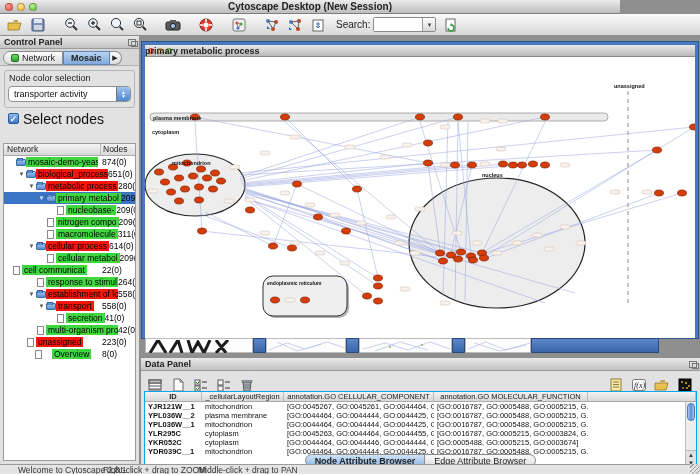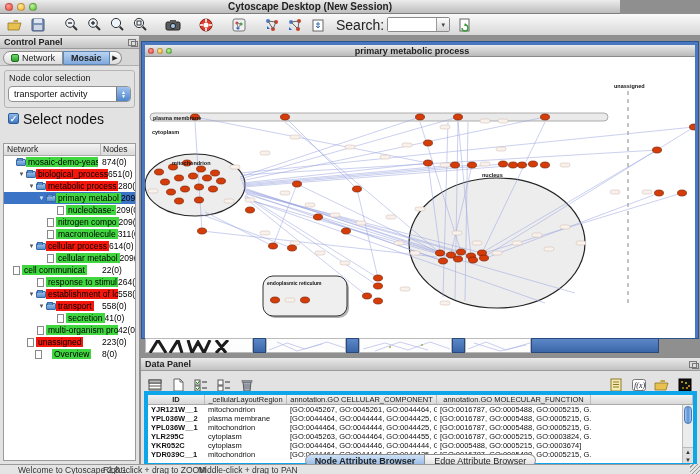--- a/index.html
+++ b/index.html
@@ -17,21 +17,21 @@
   .l-grn{background:radial-gradient(circle at 35% 30%,#c5f2a2,#53c22b);}
   .apptitle { position:absolute; left:0; right:0; text-align:center; font-size:10px; font-weight:bold; color:#222; }
 
   
   .toolbar { position:absolute; left:0; top:14px; width:700px; height:22px;
     background:linear-gradient(#fafafa,#d8d8d8); border-bottom:1px solid #8d8d8d;
     display:flex; align-items:center; padding-left:4px; }
   .tbtn { width:22px; height:19px; display:flex; align-items:center; justify-content:center; margin-right:1px; }
   .tbtn svg { display:block; }
   .tgap { width:10px; }
-  .tb-label { font-size:14px; color:#222; margin:0 3px 0 6px; }
+  .tb-label { font-size:10px; color:#222; margin:0 3px 0 6px; }
   .searchbox { display:flex; align-items:center; height:15px; border:1px solid #8a8a8a; background:#fff; border-radius:2px; }
   .searchbox input { width:48px; height:13px; border:0; outline:none; font-size:9px; padding:0 2px; }
   .combo-btn { width:13px; height:13px; background:linear-gradient(#fdfdfd,#d7d7d7); border-left:1px solid #9a9a9a;
     font-size:7px; color:#444; display:flex; align-items:center; justify-content:center; }
 
   
   .cpanel { position:absolute; left:0; top:36px; width:140px; height:428px; background:#e2e2e2; border-right:1px solid #8d8d8d; }
   .phdr { height:13px; background:linear-gradient(#e9e9e9,#c2c2c2); border-bottom:1px solid #9a9a9a;
     font-size:9px; font-weight:bold; color:#222; display:flex; align-items:center; padding:0 4px; position:relative;}
   .float-ic { position:absolute; right:3px; top:3px; width:8px; height:7px; border:1px solid #777; background:#ddd; }
@@ -72,32 +72,32 @@
   .trow.sel .tval{ color:#000; }
 
   
   .mdi { position:absolute; left:141px; top:36px; width:559px; height:321px; background:#8f8f8f; }
   .netwin { position:absolute; left:1px; top:6px; width:556px; height:296px;
     border:3px solid #4a78c0; outline:1px solid #2c5590; background:#fff; }
   .ntitle { height:12px; background:linear-gradient(#e9e9e9,#b9b9b9); border-bottom:1px solid #8a8a8a; position:relative;
     display:flex; align-items:center;}
   .ntitle .lights{ margin-left:3px; gap:3px;}
   .ntitle .light{ width:6px; height:6px; }
-  .ntitle .t { position:absolute; left:0; right:16px; text-align:center; font-size:9px; font-weight:bold; color:#222;}
+  .ntitle .t { position:absolute; left:0; right:16px; font-size:9px; font-weight:bold; color:#222;}
   #canvas { display:block; background:#fff; }
   .fragstrip { position:absolute; left:0; top:302px; width:559px; height:15px; }
   .frag { position:absolute; top:0; height:15px; }
   .f-white { background:#fdfdfd; border:1px solid #bbb; }
   .f-blue { background:linear-gradient(#5c88c8,#3a66a8); border:1px solid #28497e;}
 
   
   .dpanel { position:absolute; left:141px; top:357px; width:559px; height:107px; background:#e2e2e2; border-top:1px solid #8d8d8d;}
   .dtoolbar { height:28px; display:flex; align-items:center; padding:0 3px; }
   .dspacer { flex:1; }
-  .dtable { position:absolute; left:3px; top:33px; right:3px; height:76px; background:#fff; border:4px solid #0ea5e9; overflow:hidden;}
+  .dtable { position:absolute; left:3px; top:33px; right:3px; height:76px; background:#fff; border:1px solid #0ea5e9; overflow:hidden;}
   .dhead { display:flex; height:10px; background:linear-gradient(#f2f2f2,#d8d8d8); border-bottom:1px solid #aaa; font-size:7.5px; color:#222;}
   .dhead div { border-right:1px solid #bbb; text-align:center; overflow:hidden; white-space:nowrap;}
   .drow { display:flex; height:9px; font-size:7.5px; color:#111; align-items:center;}
   .drow div { overflow:hidden; white-space:nowrap; padding-left:3px;}
   .c-id{width:57px; font-weight:bold;} .c-rg{width:82px;} .c-cc{width:150px;} .c-mf{width:154px;}
   .c-fl{flex:1;}
   .vscroll { position:absolute; right:0; top:10px; bottom:0; width:11px; background:#ececec; border-left:1px solid #bbb;}
   .vthumb { position:absolute; left:1px; top:1px; width:8px; height:18px; border-radius:4px;
     background:linear-gradient(90deg,#a8c8ee,#5b8fd6,#a8c8ee); border:1px solid #4a79b5;}
   .varrows { position:absolute; left:0; bottom:0; width:10px; height:16px; font-size:6px; color:#333; text-align:center; line-height:8px; background:#e0e0e0; border-top:1px solid #bbb;}

